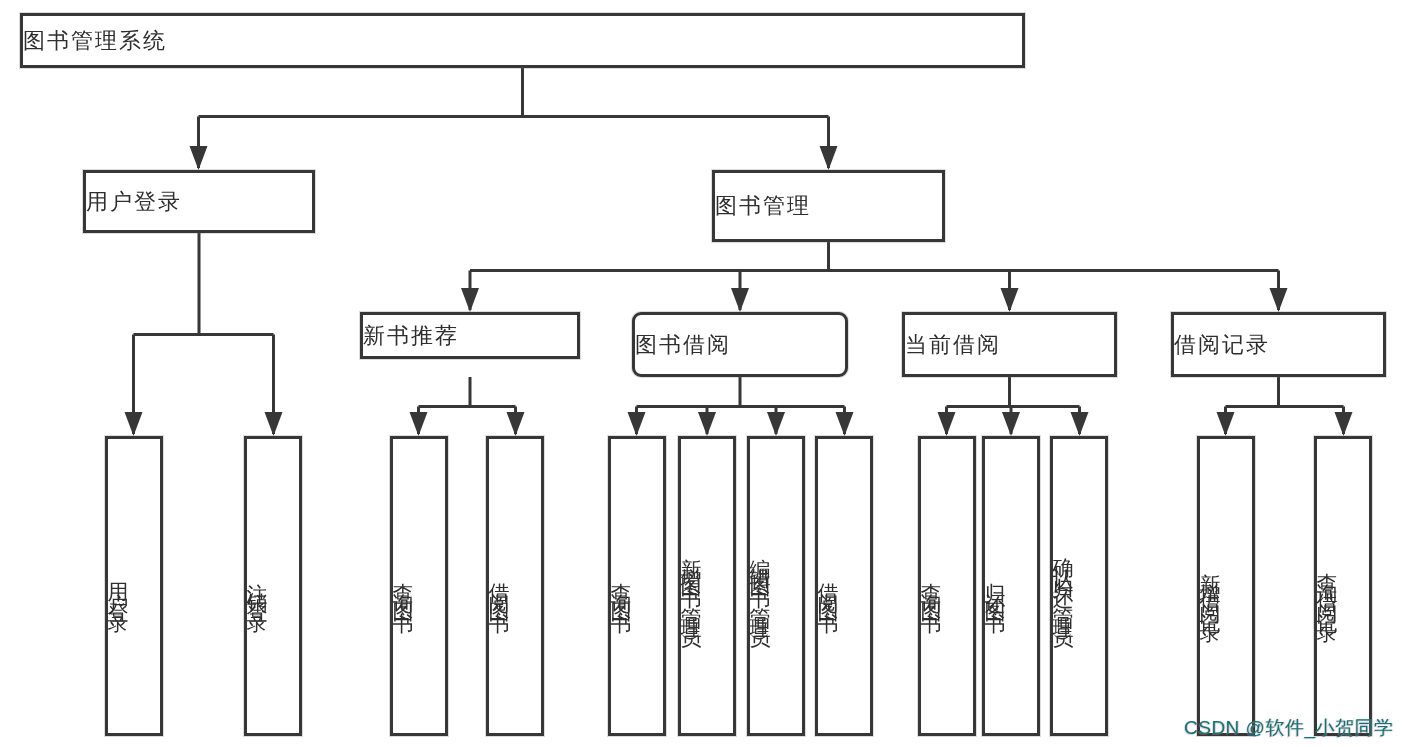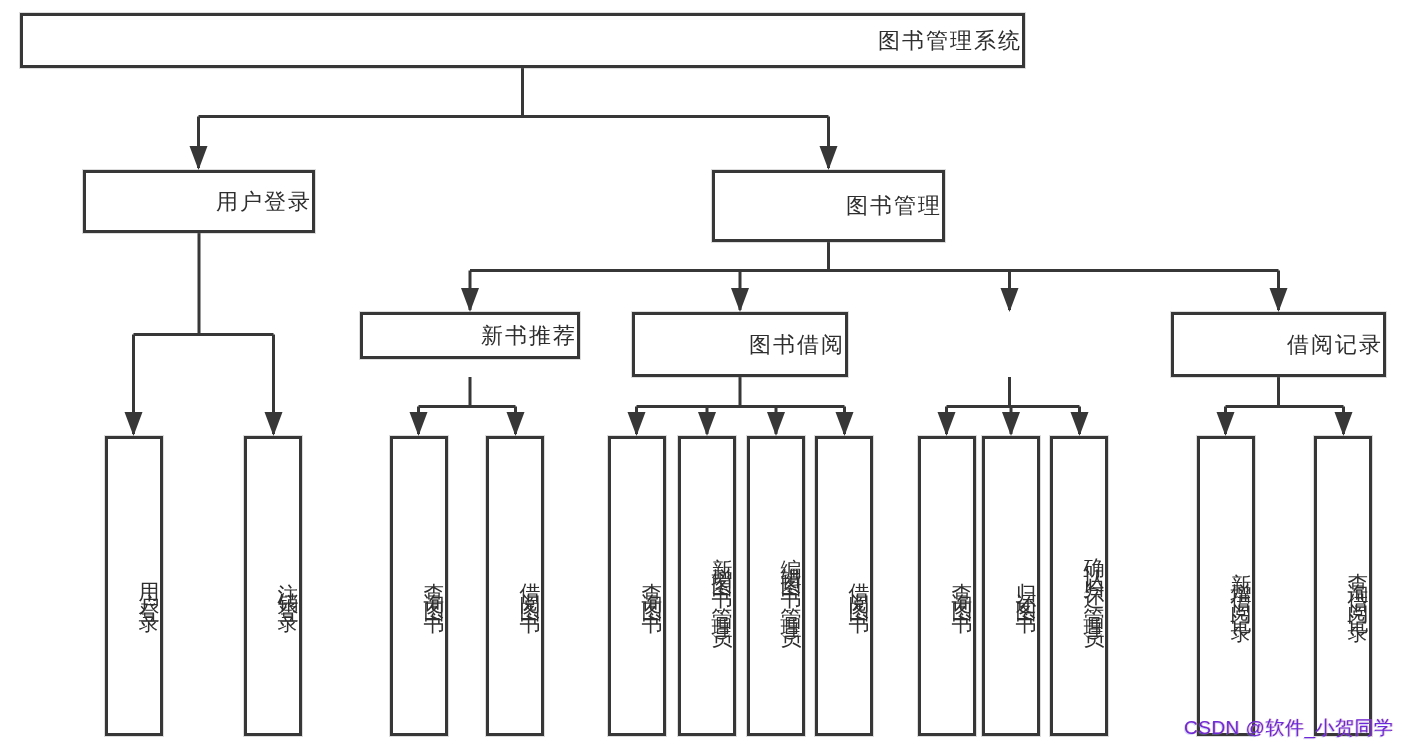--- a/index.html
+++ b/index.html
@@ -24,41 +24,41 @@
     height: 747px;
     pointer-events: none;
   }
   .node {
     position: absolute;
     box-sizing: border-box;
     background: #ffffff;
     border: 3px solid #373737;
     display: flex;
     align-items: center;
-    justify-content: flex-end;
+    justify-content: flex-start;
     font-size: 22px;
     letter-spacing: 2px;
     color: #2e2e2e;
     box-shadow: 0 0 0 1px rgba(120,120,120,0.25);
   }
   .node .vtext {
     writing-mode: vertical-rl;
     text-orientation: mixed;
     font-size: 21px;
     letter-spacing: 10px;
     line-height: 1.0;
     color: #2e2e2e;
   }
   .watermark {
     position: absolute;
     left: 1184px;
     top: 715px;
     font-size: 19px;
     letter-spacing: 0.5px;
-    color: #6d28d9;
+    color: #0f766e;
     text-shadow: 1px 0 0 rgba(222,130,130,0.45), -1px 1px 0 rgba(140,150,230,0.35);
     white-space: nowrap;
   }
 </style>
 </head>
 <body>
 
 <div class="stage">
 
   <svg class="connectors" viewBox="0 0 1405 747" xmlns="http://www.w3.org/2000/svg">
@@ -112,22 +112,25 @@
   <div class="node" style="left:83px; top:170px; width:232px; height:63px;">
     <span>用户登录</span>
   </div>
   <div class="node" style="left:712px; top:170px; width:233px; height:72px;">
     <span>图书管理</span>
   </div>
 
   <div class="node" style="left:360px; top:312px; width:220px; height:47px;">
     <span>新书推荐</span>
   </div>
-  <div class="node" style="left:632px; top:312px; width:216px; height:65px;">
+  <div class="node" style="left:632px; top:312px; width:216px; height:65px;border-radius:9px;">
     <span>图书借阅</span>
+  </div>
+  <div class="node" style="left:902px; top:312px; width:215px; height:65px;">
+    <span>当前借阅</span>
   </div>
   <div class="node" style="left:1171px; top:312px; width:215px; height:65px;">
     <span>借阅记录</span>
   </div>
 
   <div class="node" style="left:105px; top:436px; width:58px; height:300px;">
     <span class="vtext">用户登录</span>
   </div>
   <div class="node" style="left:244px; top:436px; width:58px; height:300px;">
     <span class="vtext">注销登录</span>

